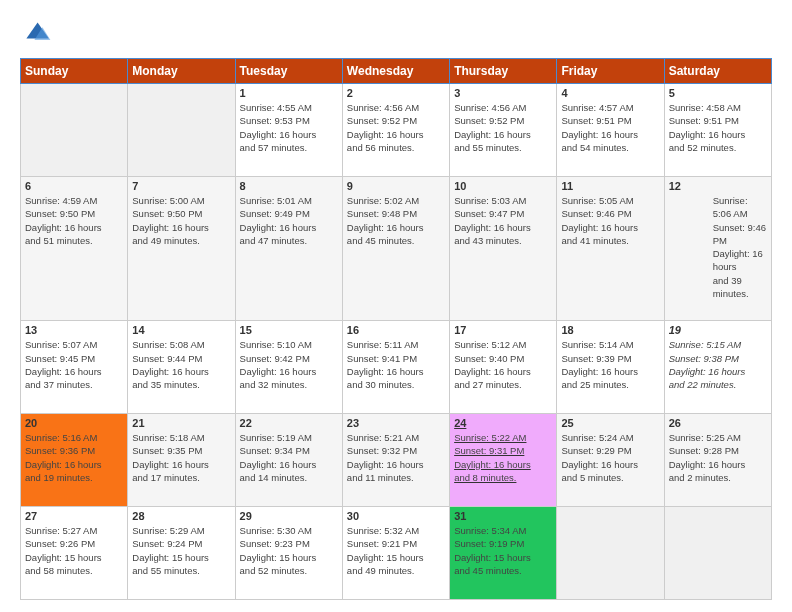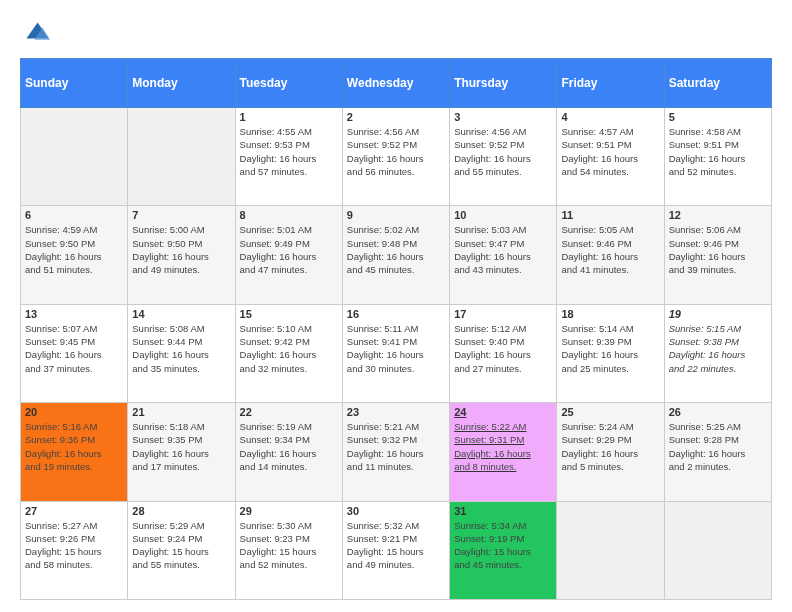--- a/index.html
+++ b/index.html
@@ -61,25 +61,25 @@
       color: #555;
     }
     .calendar {
       flex: 1;
       border: 1px solid #ccc;
       border-collapse: collapse;
       width: 100%;
       table-layout: fixed;
     }
     .calendar th {
-      background: #3b82f6;
+      background: #c2410c;
       color: #fff;
       font-size: 12px;
       font-weight: bold;
-      padding: 17px 4px;
+      padding: 5px 4px;
       text-align: left;
       border: 1px solid #4a89d0;
     }
     .calendar td {
       border: 1px solid #ccc;
       vertical-align: top;
       padding: 3px 4px;
       font-size: 10px;
       color: #333;
       background: #fff;
@@ -217,21 +217,21 @@
           </td>
           <td style="background: rgb(245, 245, 245);">
             <span class="day-number">11</span>
             <div class="day-info" style="white-space: pre-line;">Sunrise: 5:05 AM
 Sunset: 9:46 PM
 Daylight: 16 hours
 and 41 minutes.</div>
           </td>
           <td style="background: rgb(245, 245, 245);">
             <span class="day-number">12</span>
-            <div class="day-info" style="white-space: pre-line;">Sunrise: 5:06 AM
+            <div class="day-info" style="white-space: pre-line; margin-left: 44px;">Sunrise: 5:06 AM
 Sunset: 9:46 PM
 Daylight: 16 hours
 and 39 minutes.</div>
           </td>
         </tr>
         <tr>
           <td style="background: rgb(255, 255, 255);">
             <span class="day-number">13</span>
             <div class="day-info" style="white-space: pre-line;">Sunrise: 5:07 AM
 Sunset: 9:45 PM

